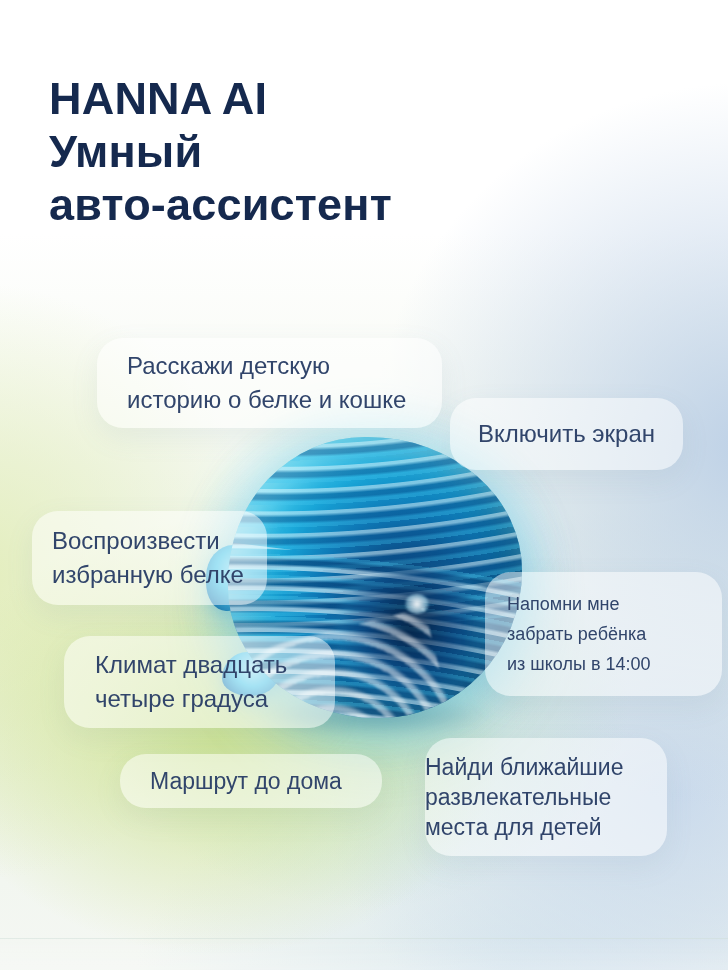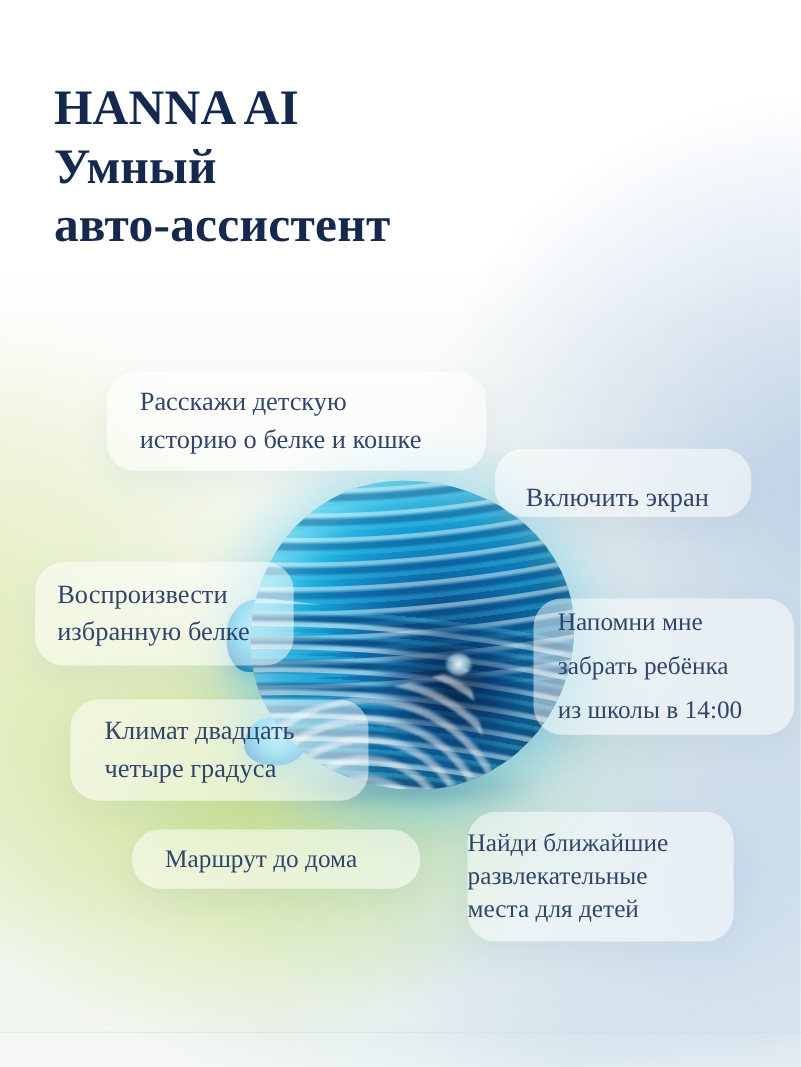--- a/index.html
+++ b/index.html
@@ -1,18 +1,18 @@
 <!DOCTYPE html>
 <html><head>
 <meta charset="utf-8">
 <style>
   html,body { margin:0; padding:0; }
   .canvas {
     position:relative; width:728px; height:970px; overflow:hidden;
-    font-family:Liberation Serif, serif;
+    font-family:Liberation Sans, sans-serif;
     background:
       radial-gradient(ellipse 420px 320px at 30% 76%, rgba(198,222,120,0.70), rgba(198,222,120,0) 68%),
       radial-gradient(ellipse 460px 460px at -4% 60%, rgba(226,237,185,0.95), rgba(226,237,185,0) 65%),
       radial-gradient(ellipse 380px 300px at 50% 72%, rgba(150,212,180,0.45), rgba(150,212,180,0) 70%),
       radial-gradient(ellipse 540px 520px at 103% 46%, rgba(187,207,230,0.95), rgba(187,207,230,0) 70%),
       radial-gradient(ellipse 500px 420px at 93% 82%, rgba(196,214,236,0.85), rgba(196,214,236,0) 70%),
       radial-gradient(ellipse 520px 300px at 70% 100%, rgba(200,222,235,0.55), rgba(200,222,235,0) 72%),
       linear-gradient(180deg, #ffffff 0%, #ffffff 24%, #f4f8f0 48%, #eef4ea 72%, #f4f7f3 100%);
   }
 
@@ -67,23 +67,23 @@
     border-radius:45% 55% 50% 50% / 60% 55% 45% 40%;
     background: radial-gradient(circle at 55% 35%, #c6f6ff 0%, #49ccee 45%, #0f6fa8 88%); }
 
   
   .chip { position:absolute; border-radius:26px; background:rgba(255,255,255,0.50);
     box-shadow: 0 10px 28px rgba(110,140,160,0.10);
     display:flex; flex-direction:column; justify-content:center;
     color:#31456b; font-size:24px; line-height:34px; }
   .chip .line { white-space:nowrap; }
   .c1 { left:97px;  top:338px; width:315px; height:90px;  padding-left:30px; }
-  .c2 { left:450px; top:408px; width:205px; height:62px;  padding-left:28px;justify-content:flex-end; }
+  .c2 { left:450px; top:398px; width:205px; height:72px;  padding-left:28px; }
   .c3 { left:32px;  top:488px; width:215px; height:94px;  padding-left:20px;margin-top:23px; }
-  .c4 { left:485px; top:544px; width:215px; height:124px; padding-left:22px; font-size:23px; line-height:30px;gap:10px; }
+  .c4 { left:485px; top:572px; width:215px; height:124px; padding-left:22px; font-size:18px; line-height:30px; }
   .c5 { left:64px;  top:636px; width:240px; height:92px;  padding-left:31px; }
   .c6 { left:120px; top:754px; width:232px; height:54px;  padding-left:30px; font-size:23px; }
   .c7 { left:425px; top:738px; width:242px; height:118px; font-size:23px; line-height:30px; }
 
   .bottom-band { position:absolute; left:0; right:0; top:938px; height:32px;
     background: linear-gradient(180deg, rgba(255,255,255,0) 0%, rgba(255,255,255,0.20) 100%);
     border-top: 1px solid rgba(190,210,200,0.35); }
 </style>
 </head>
 <body>

